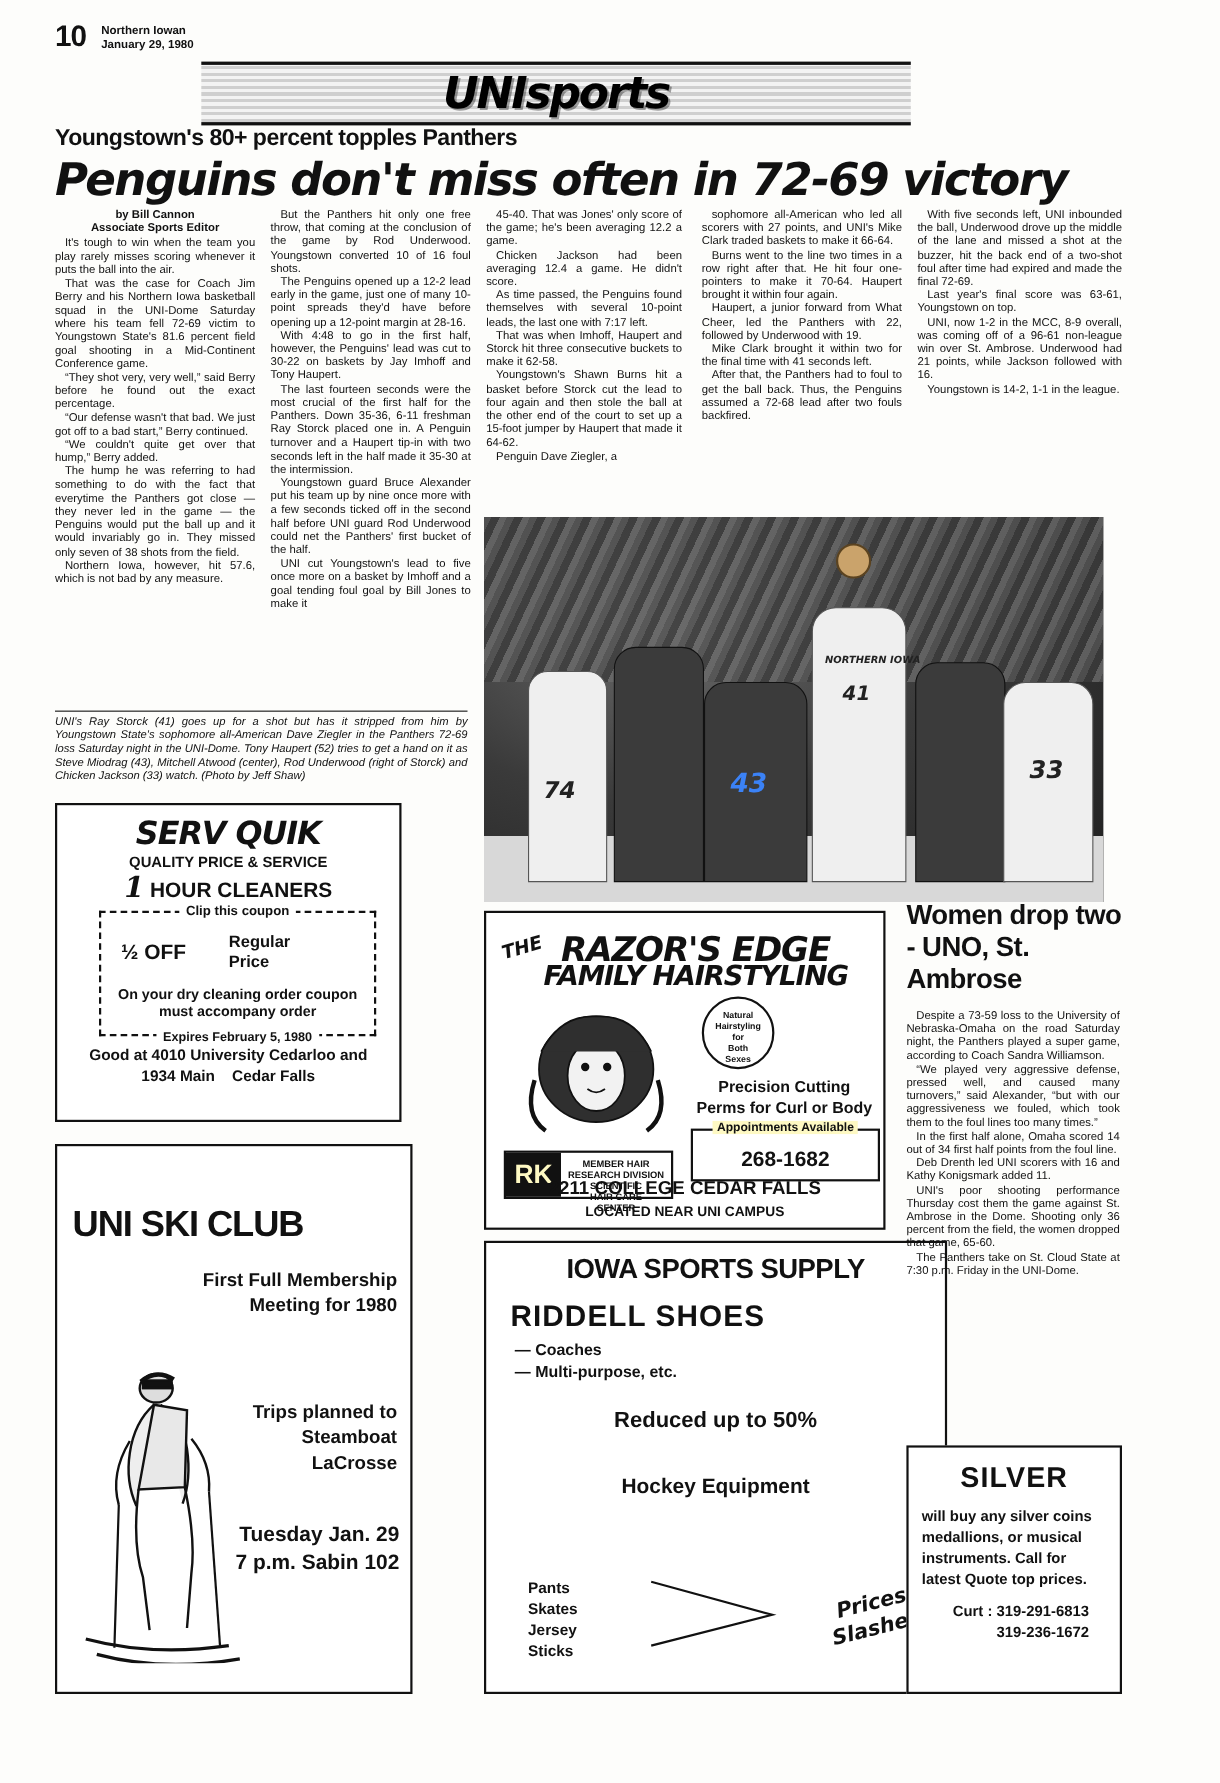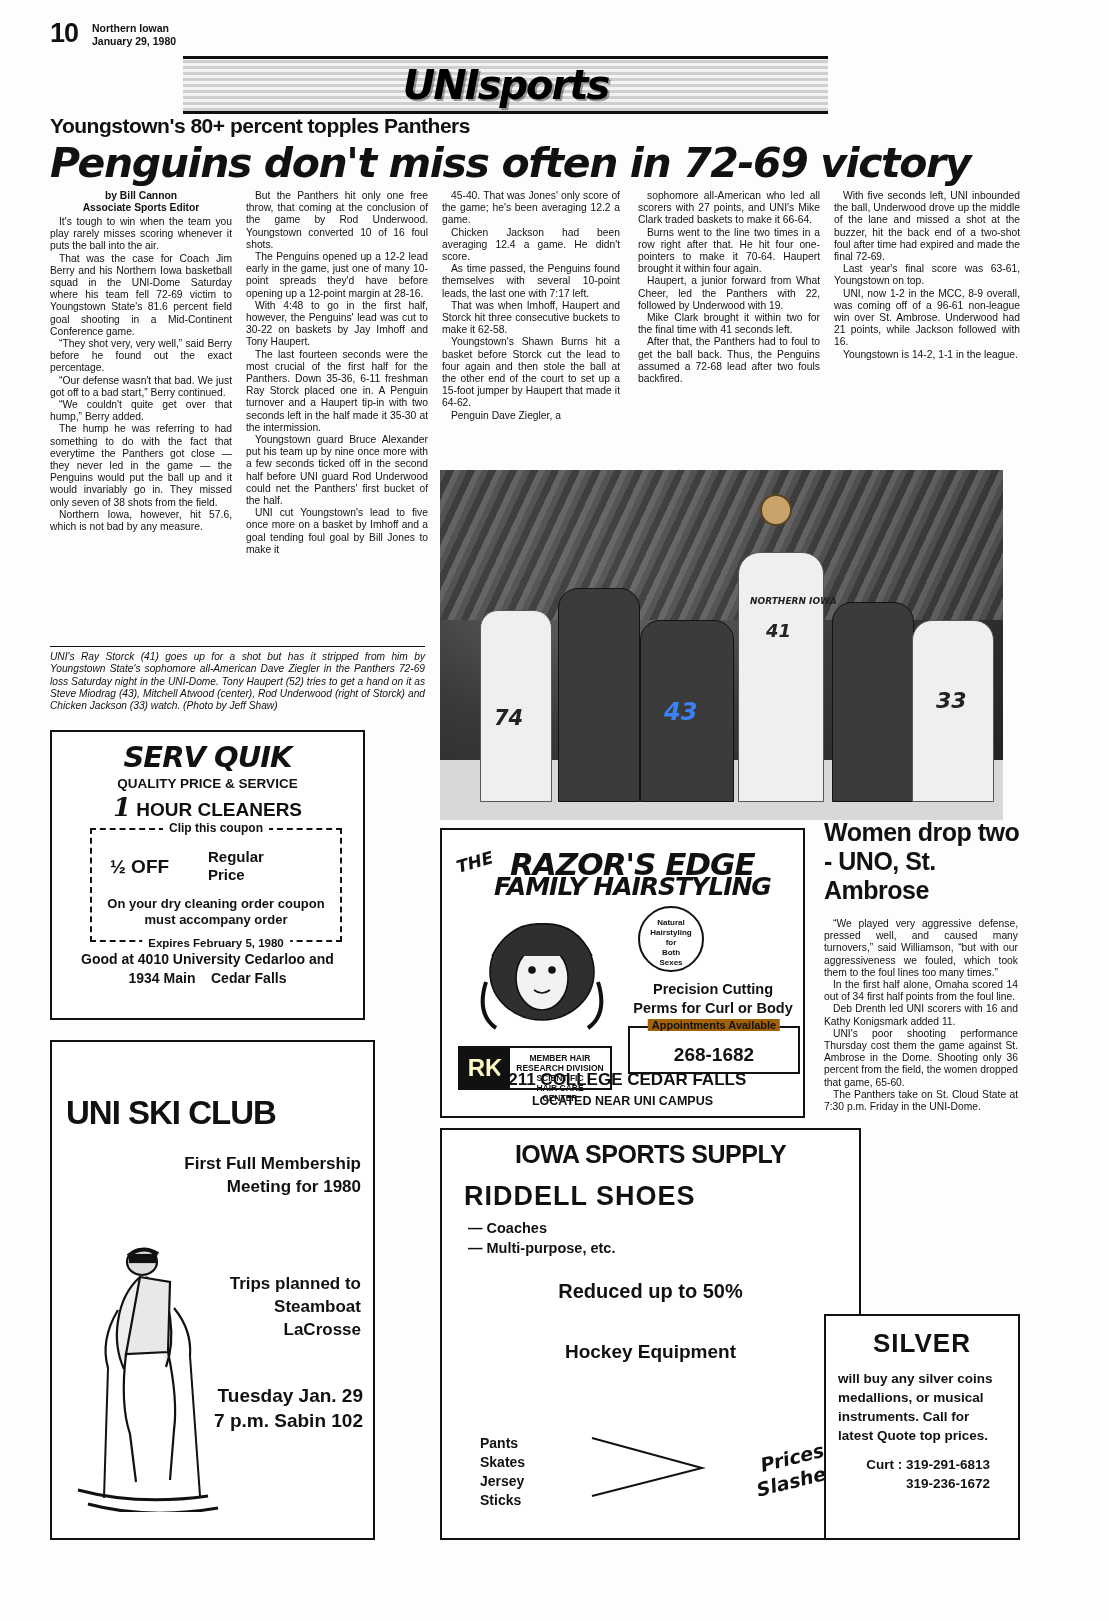--- a/index.html
+++ b/index.html
@@ -102,21 +102,21 @@
 
   
   .razor { left:440px; top:828px; width:365px; height:290px; }
   .rz-the { position:absolute; left:14px; top:22px; font-size:17px; font-weight:bold; font-style:italic; transform:rotate(-16deg); font-family:"DejaVu Sans",sans-serif;}
   .rz-name { position:absolute; left:68px; top:16px; font-family:"DejaVu Sans",sans-serif; font-style:italic; font-weight:bold; font-size:31px; letter-spacing:-1px; }
   .rz-fam { position:absolute; left:52px; top:42px; font-family:"DejaVu Sans",sans-serif; font-style:italic; font-weight:bold; font-size:25px; letter-spacing:-1px; }
   .rz-face { position:absolute; left:20px; top:82px; width:160px; height:130px; }
   .rz-badge { position:absolute; left:196px; top:76px; width:66px; height:66px; border-radius:50%; border:2px solid #111; font-size:8px; text-align:center; line-height:10px; font-weight:bold; padding-top:10px; box-sizing:border-box; }
   .rz-cut { position:absolute; left:186px; top:150px; width:170px; text-align:center; font-size:14.5px; font-weight:bold; line-height:19px; }
   .rz-appt { position:absolute; left:186px; top:196px; width:168px; height:44px; border:2px solid #111; text-align:center; }
-  .rz-appt .lbl { position:absolute; left:50%; top:-9px; transform:translateX(-50%); background:#a16207; padding:0 4px; font-size:11px; font-weight:bold; white-space:nowrap; }
+  .rz-appt .lbl { position:absolute; left:50%; top:-9px; transform:translateX(-50%); background:#fef9c3; padding:0 4px; font-size:11px; font-weight:bold; white-space:nowrap; }
   .rz-appt .num { font-size:19px; font-weight:bold; margin-top:16px; }
   .rz-rk { position:absolute; left:16px; top:216px; width:150px; height:40px; border:2px solid #111; display:flex; }
   .rz-rk .k { width:50px; background:#111; color:#fef9c3; font-size:24px; font-weight:bold; display:flex; align-items:center; justify-content:center; }
   .rz-rk .t { flex:1; font-size:8.5px; font-weight:bold; line-height:10px; text-align:center; padding-top:5px; }
   .rz-addr { position:absolute; left:0; bottom:26px; width:100%; text-align:center; font-size:17px; font-weight:bold; }
   .rz-loc { position:absolute; left:0; bottom:8px; width:100%; text-align:center; font-size:12.5px; font-weight:bold; }
 
   
   .iss { left:440px; top:1128px; width:421px; height:412px; }
   .iss-t { text-align:center; font-size:25px; font-weight:bold; margin-top:10px; letter-spacing:-0.5px;}
@@ -322,21 +322,22 @@
     <svg style="position:absolute; left:148px; bottom:36px; width:120px; height:70px;" viewBox="0 0 120 70">
       <g stroke="#111" stroke-width="2" fill="none">
         <path d="M2 6 L112 36 L2 64"></path>
       </g>
     </svg>
     <div class="iss-slash">Prices<br>Slashed</div>
   </div>
 
   <div class="women-head">Women drop two - UNO, St. Ambrose</div>
   <div class="women-body">
-    <p>“We played very aggressive defense, pressed well, and caused many turnovers,” said Williamson, “but with our aggressiveness we fouled, which took them to the foul lines too many times.”</p>
+    <p>Despite a 73-59 loss to the University of Nebraska-Omaha on the road Saturday night, the Panthers played a super game, according to Coach Sandra Williamson.</p>
+    <p>“We played very aggressive defense, pressed well, and caused many turnovers,” said Alexander, “but with our aggressiveness we fouled, which took them to the foul lines too many times.”</p>
     <p>In the first half alone, Omaha scored 14 out of 34 first half points from the foul line.</p>
     <p>Deb Drenth led UNI scorers with 16 and Kathy Konigsmark added 11.</p>
     <p>UNI's poor shooting performance Thursday cost them the game against St. Ambrose in the Dome. Shooting only 36 percent from the field, the women dropped that game, 65-60.</p>
     <p>The Panthers take on St. Cloud State at 7:30 p.m. Friday in the UNI-Dome.</p>
   </div>
 
   <div class="ad silver">
     <div class="silver-t">SILVER</div>
     <div class="silver-b">will buy any silver coins medallions, or musical instruments. Call for latest Quote top prices.</div>
     <div class="silver-p">

